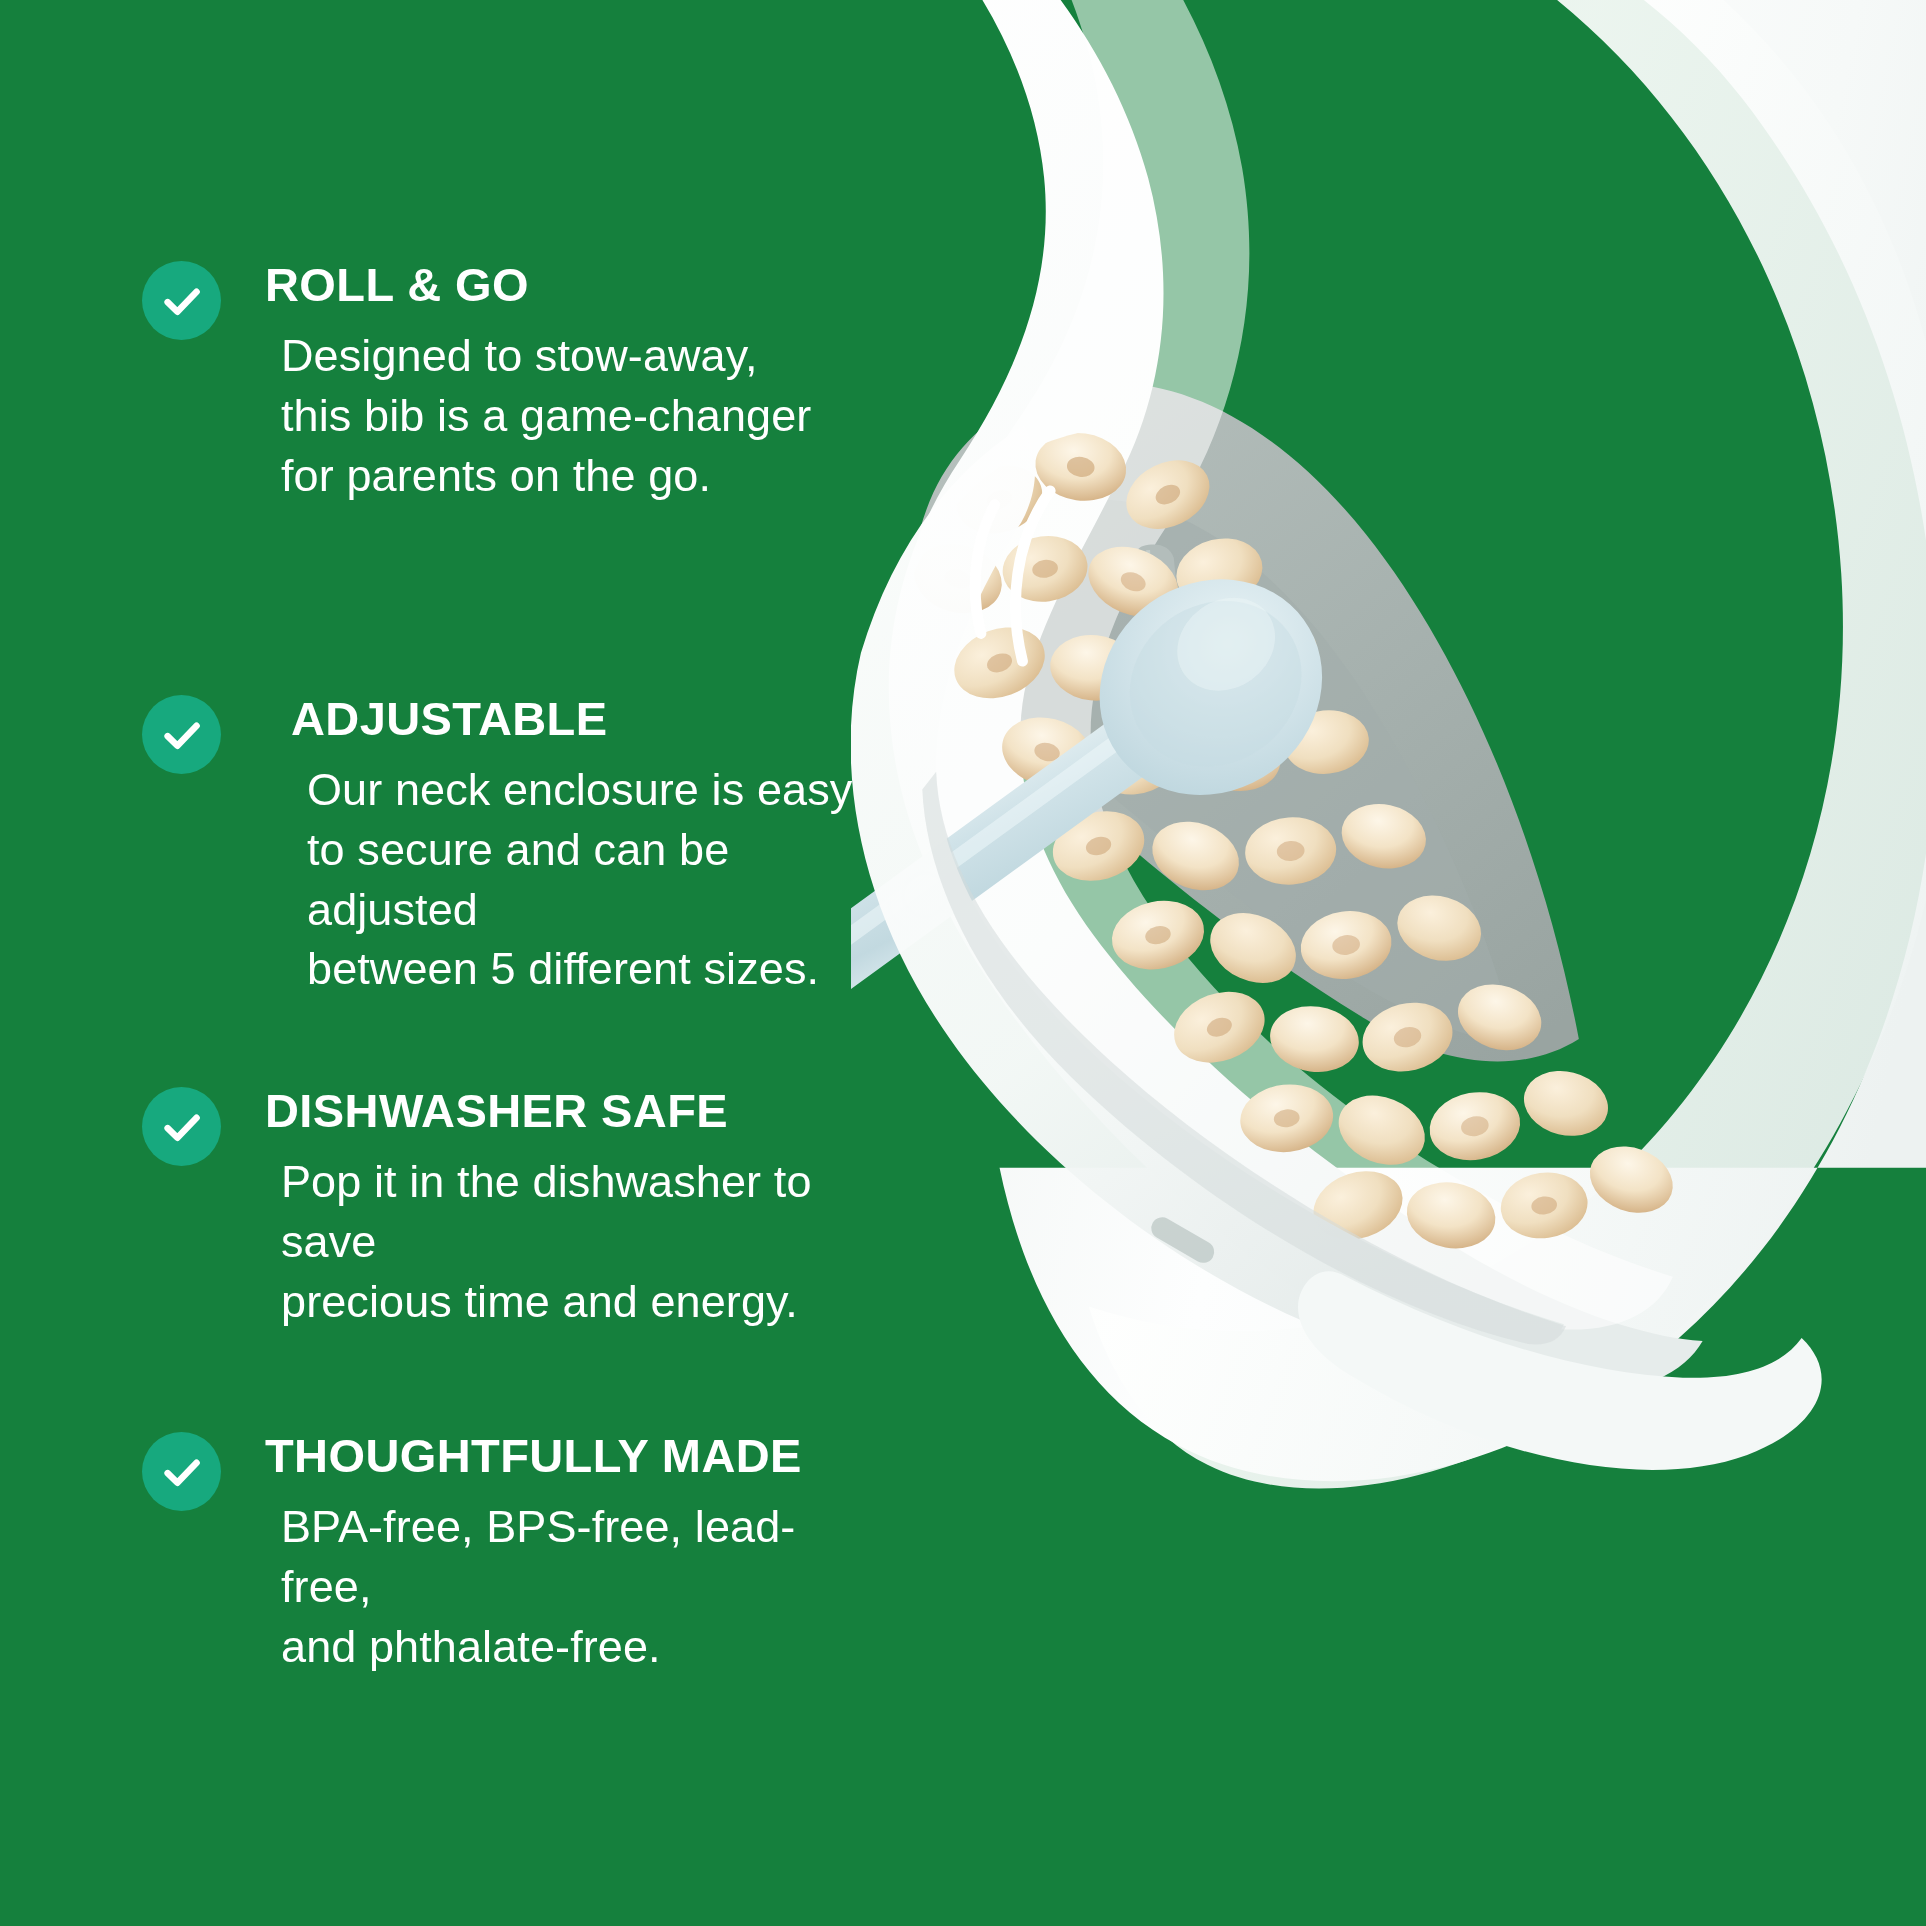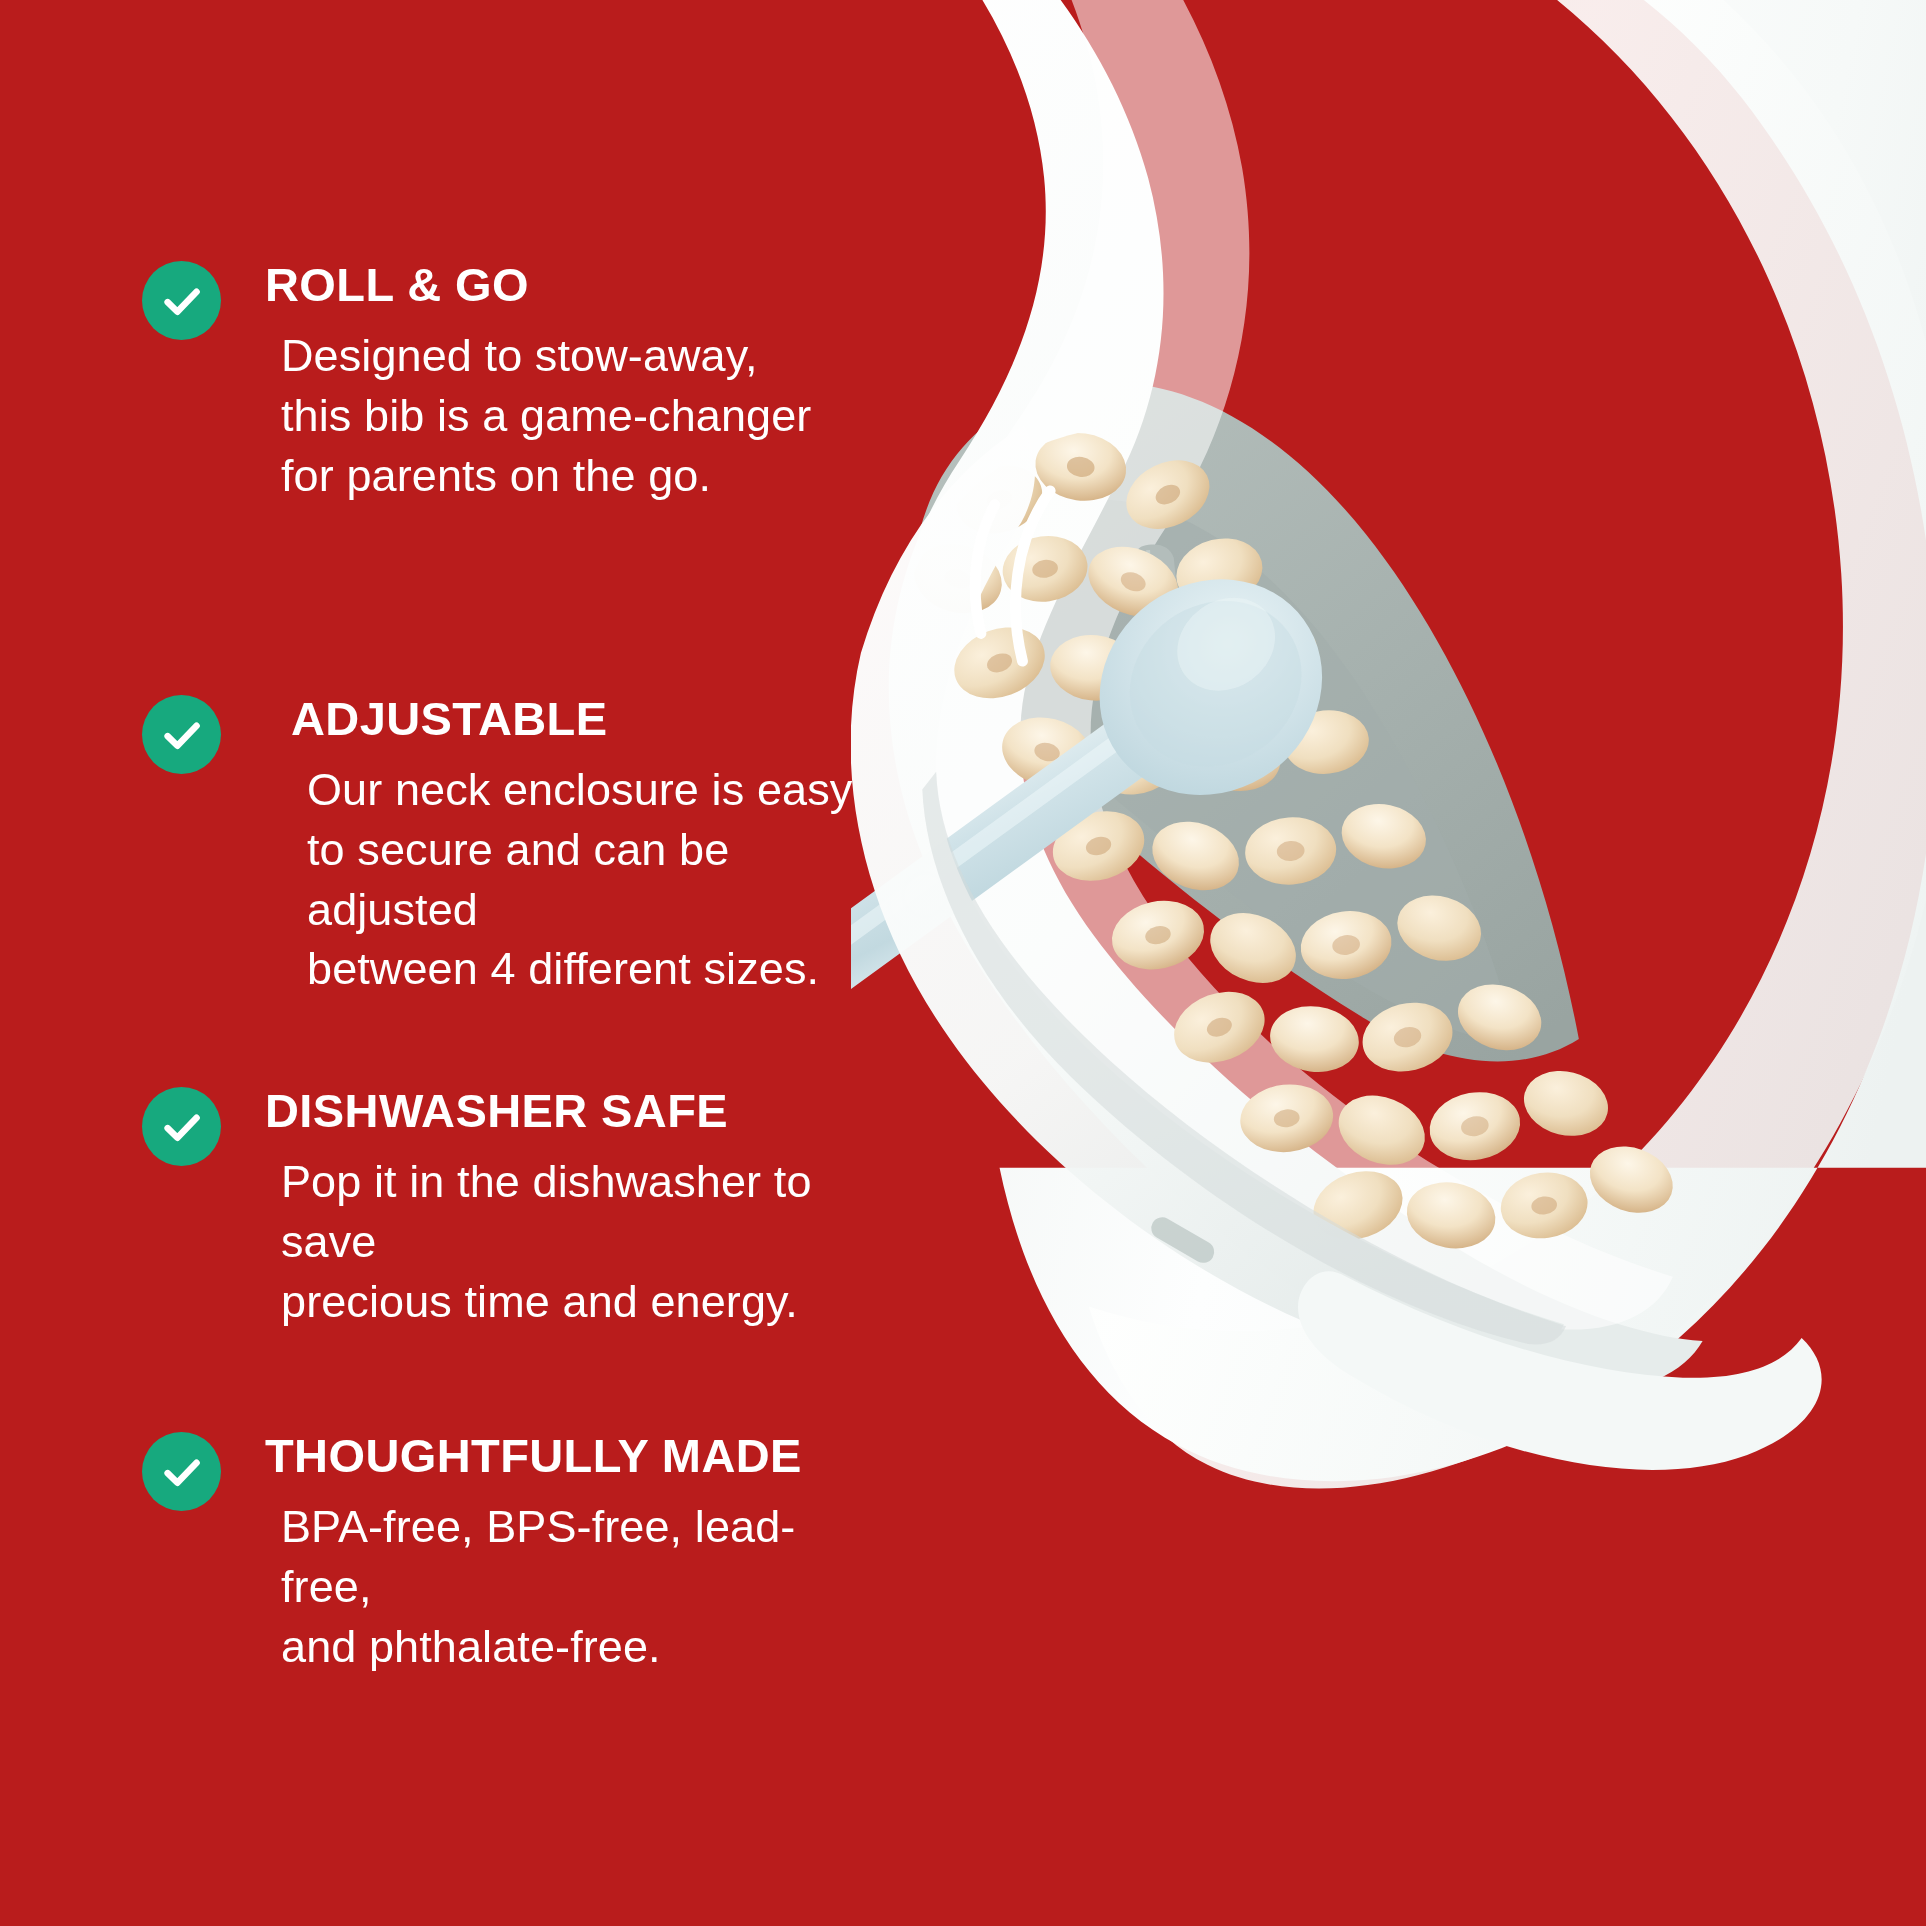--- a/index.html
+++ b/index.html
@@ -91,21 +91,21 @@
     font-weight: 350;
     line-height: 1.33;
     margin: 16px;
     white-space: pre-line;
     letter-spacing: 0.1px;
   }
 </style>
 </head>
 <body>
 
-<div id="stage" style="background: #b91c1c;">
+<div id="stage" style="background: #15803d;">
 
   <div class="photo-area">
     <svg viewBox="0 0 1130 1700" preserveAspectRatio="none" aria-hidden="true">
       <defs>
         <linearGradient id="gWhiteBody" x1="0" y1="0" x2="1" y2="0.35">
           <stop offset="0%" stop-color="#E7ECEB"></stop>
           <stop offset="18%" stop-color="#F4F7F6"></stop>
           <stop offset="45%" stop-color="#FDFEFE"></stop>
           <stop offset="78%" stop-color="#F6F9F8"></stop>
           <stop offset="100%" stop-color="#EDF2F1"></stop>
@@ -411,21 +411,21 @@
     <div class="feature feature-2">
       <div class="check-badge" style="background: rgb(23, 169, 126);">
         <svg viewBox="0 0 24 24" aria-hidden="true">
           <path d="M4.5 12.6 L9.6 17.6 L19.6 7.2" stroke="#FFFFFF" stroke-width="3.4" stroke-linecap="round" stroke-linejoin="round" fill="none"></path>
         </svg>
       </div>
       <div class="feature-text">
         <h2 class="feature-title">ADJUSTABLE</h2>
         <p class="feature-body">Our neck enclosure is easy
 to secure and can be adjusted
-between 4 different sizes.</p>
+between 5 different sizes.</p>
       </div>
     </div>
 
     <div class="feature feature-4">
       <div class="check-badge" style="background: rgb(23, 169, 126);">
         <svg viewBox="0 0 24 24" aria-hidden="true">
           <path d="M4.5 12.6 L9.6 17.6 L19.6 7.2" stroke="#FFFFFF" stroke-width="3.4" stroke-linecap="round" stroke-linejoin="round" fill="none"></path>
         </svg>
       </div>
       <div class="feature-text">

